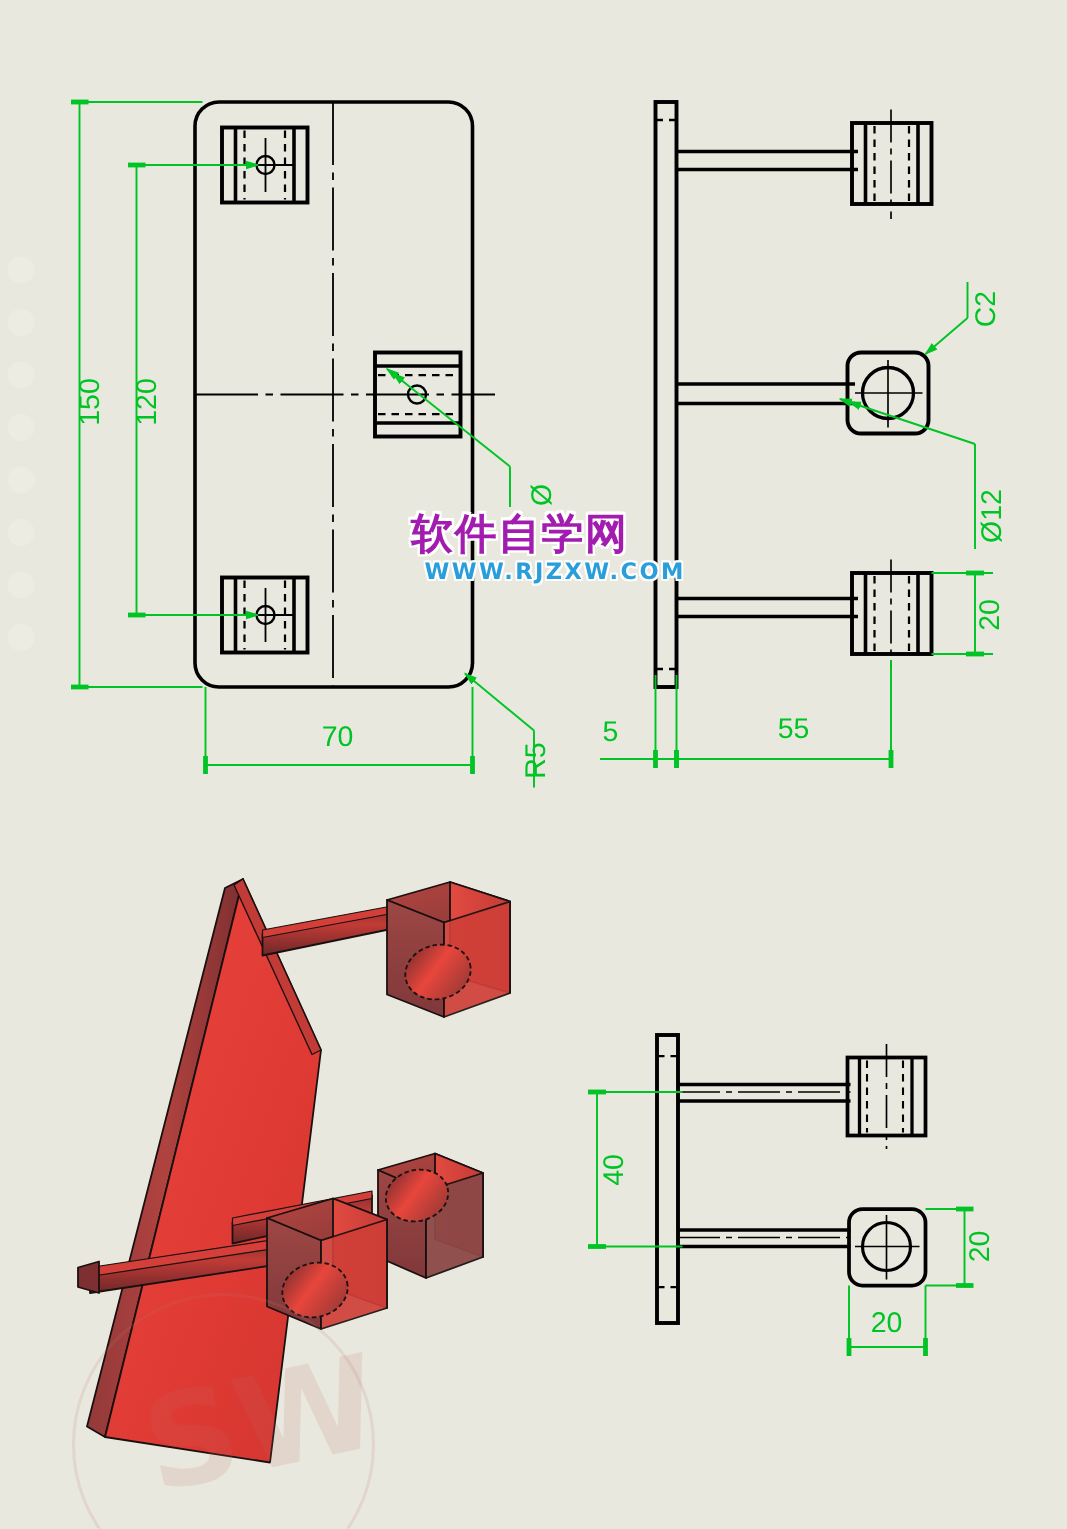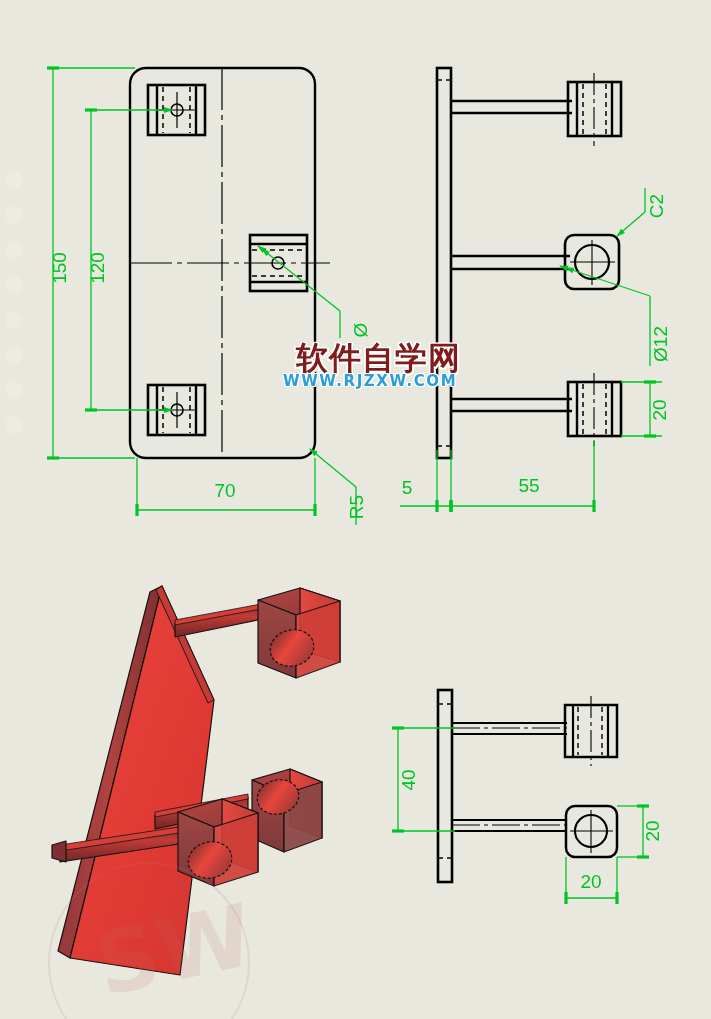--- a/index.html
+++ b/index.html
@@ -13,23 +13,23 @@
   #stage{position:absolute;left:0;top:0;width:711px;height:1019px;}
   svg.layer{position:absolute;left:0;top:0;width:711px;height:1019px;}
   .wm{
     position:absolute;
     font-family:"DejaVu Sans", sans-serif;
     font-weight:bold;
     pointer-events:none;
     white-space:nowrap;
   }
   #wm-cn{
-    left:296px;top:337px;
-    font-size:32px;
-    color:#7f1d1d;
+    left:274px;top:337px;
+    font-size:28px;
+    color:#a21caf;
     letter-spacing:1px;
     text-shadow:
       -1.5px 0 #fff, 1.5px 0 #fff, 0 -1.5px #fff, 0 1.5px #fff,
       -1.5px -1.5px #fff, 1.5px -1.5px #fff, -1.5px 1.5px #fff, 1.5px 1.5px #fff;
   }
   #wm-url{
     left:283px;top:372px;
     font-size:15px;
     color:#2a9ddb;
     letter-spacing:1.6px;

